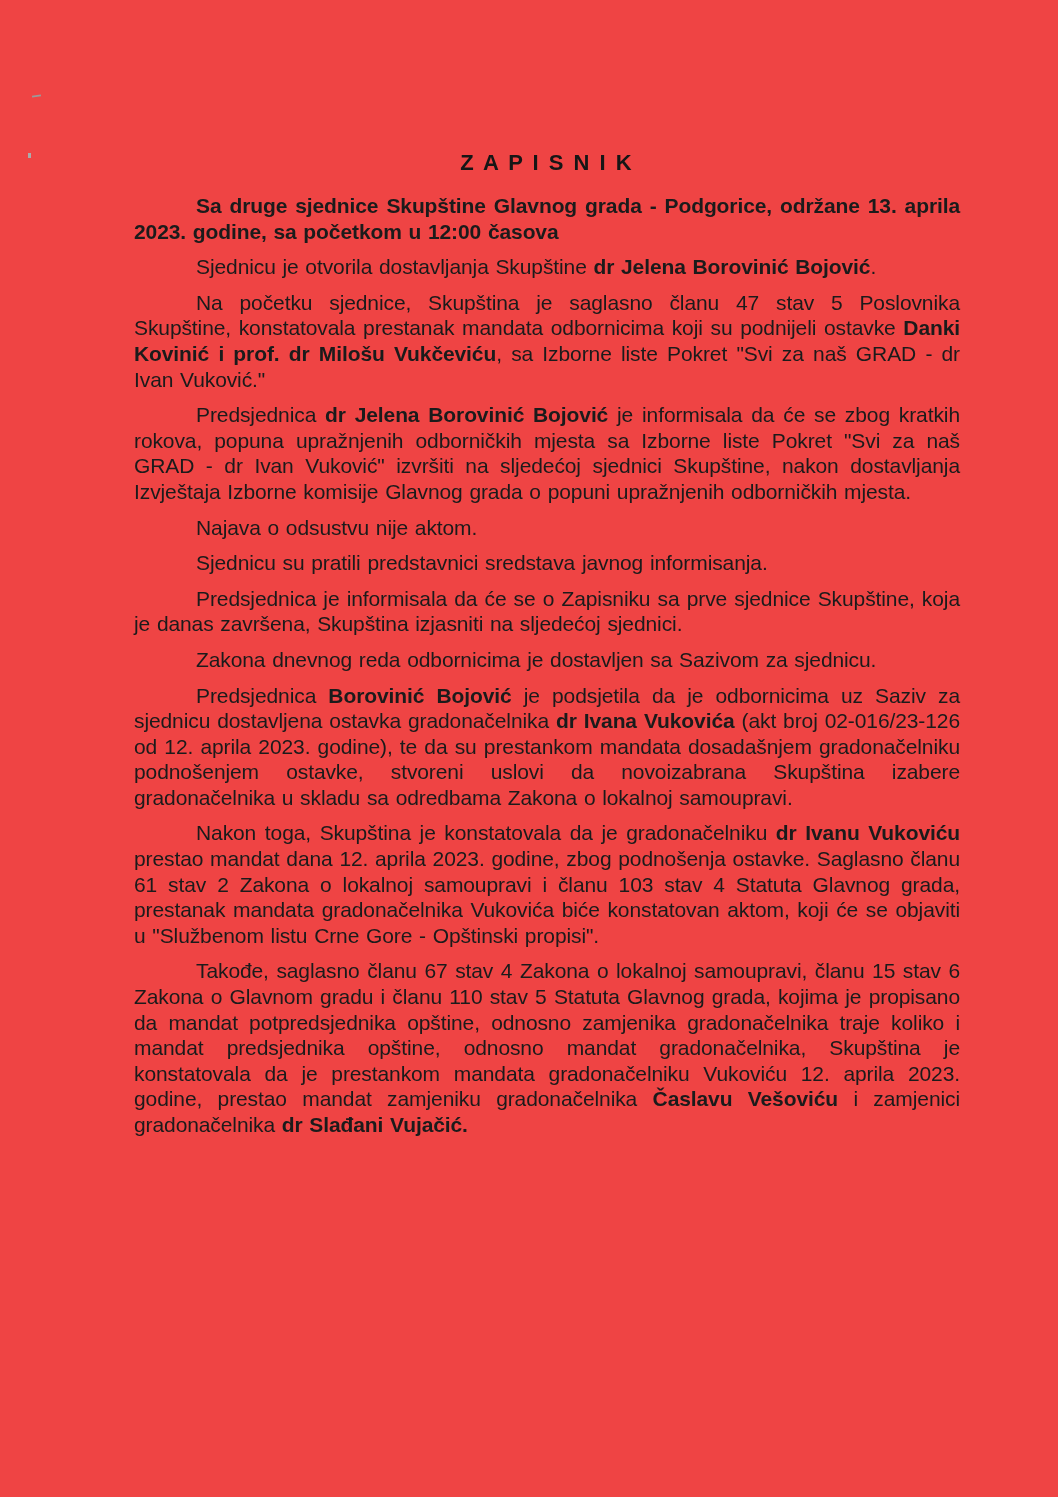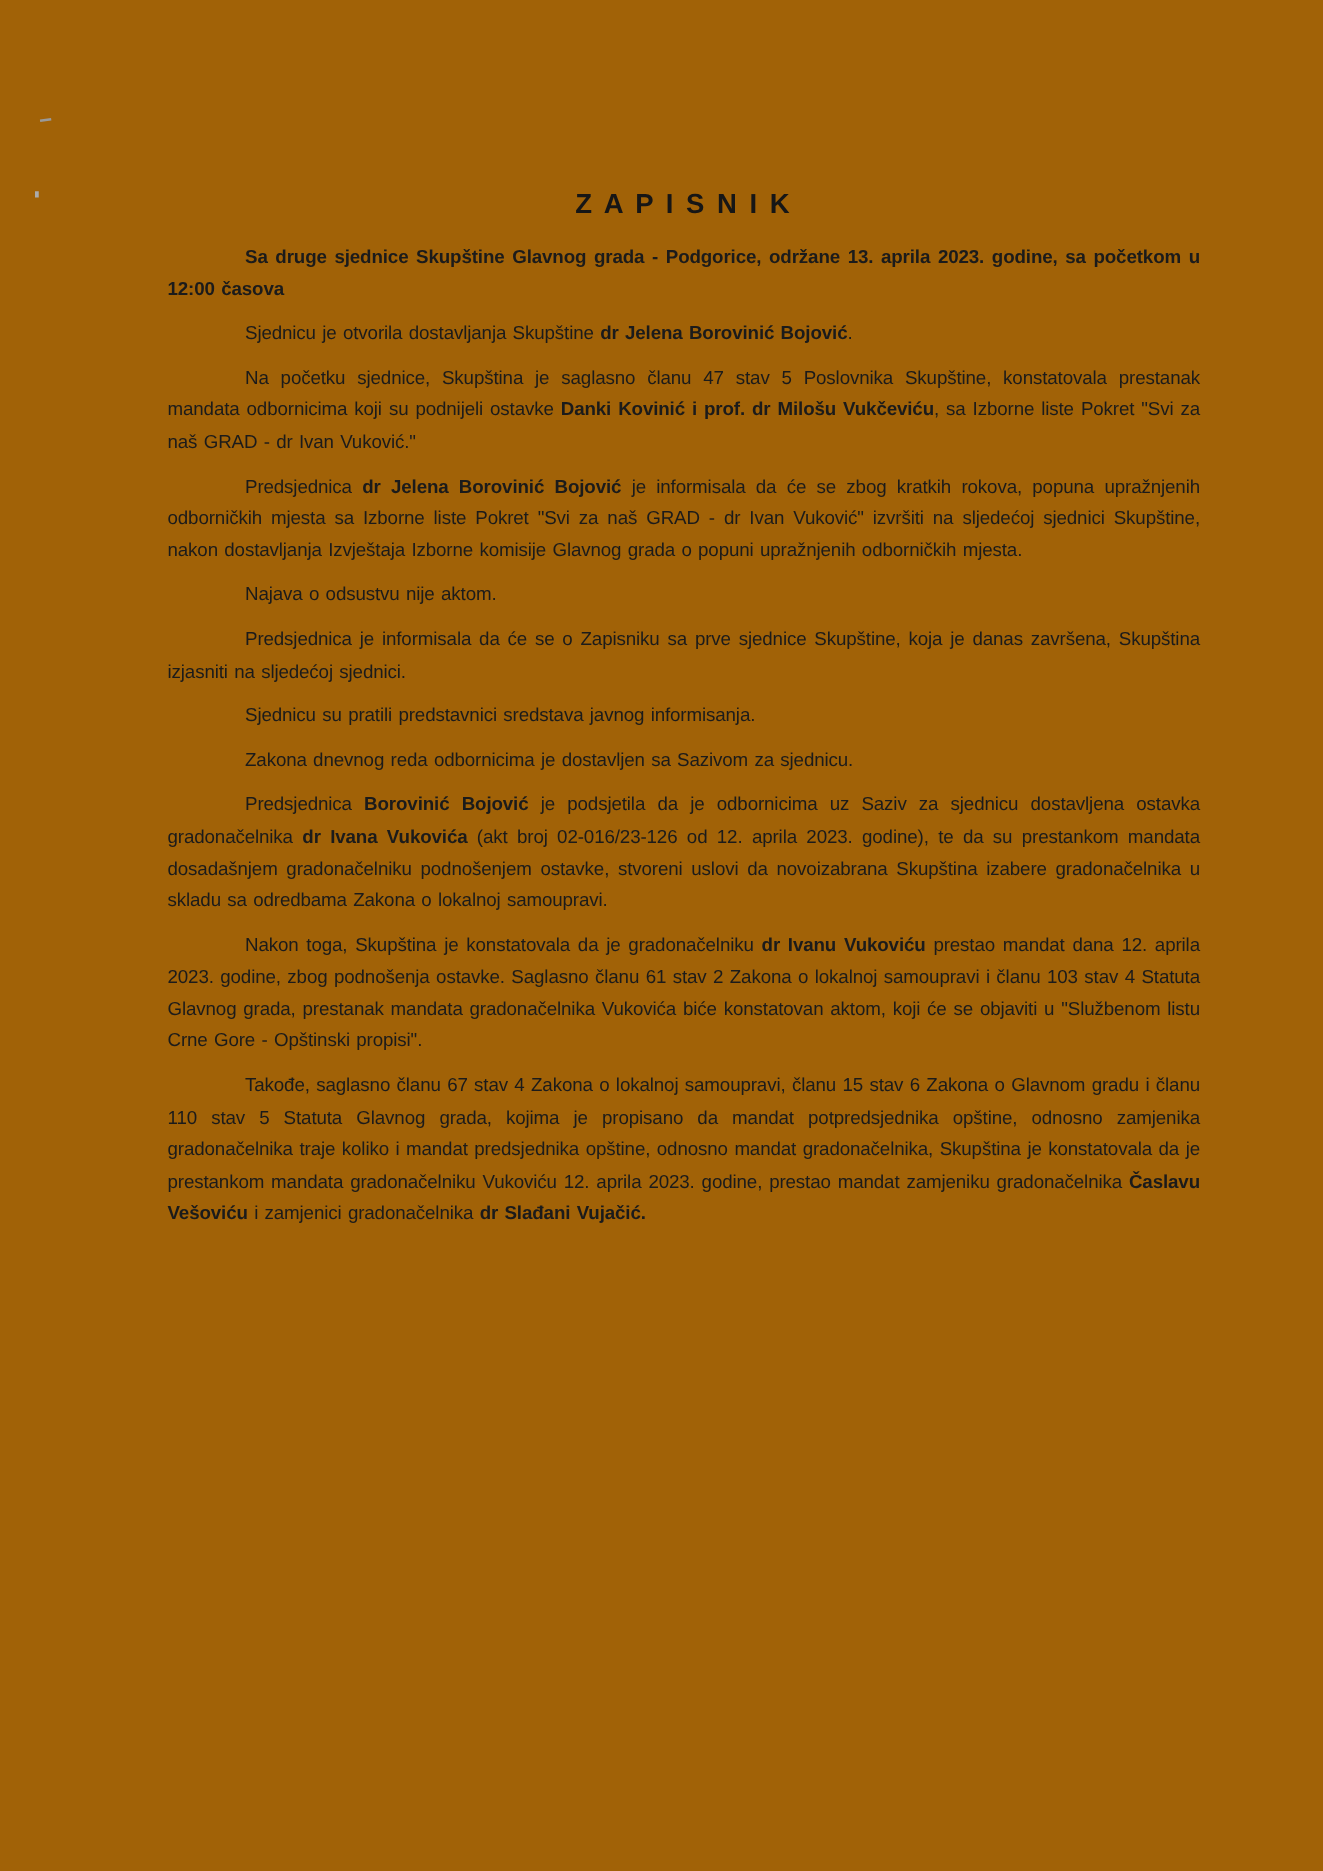--- a/index.html
+++ b/index.html
@@ -11,21 +11,21 @@
     width: 1058px;
     height: 1497px;
     position: relative;
     font-family: "Liberation Sans", sans-serif;
     color: #1b1b1b;
     -webkit-font-smoothing: antialiased;
   }
   .page {
     position: absolute;
     inset: 0;
-    background: #a16207;
+    background: #ef4444;
     overflow: hidden;
   }
   .doc-title {
     position: absolute;
     top: 150px;
     left: 134px;
     width: 826px;
     margin: 0;
     text-align: center;
     font-size: 22px;
@@ -35,21 +35,21 @@
     color: #161616;
   }
   .doc-body {
     position: absolute;
     top: 193px;
     left: 134px;
     width: 826px;
   }
   .para {
     margin: 0 0 10px 0;
-    font-size: 15px;
+    font-size: 21px;
     line-height: 25.6px;
     letter-spacing: -0.1px;
     text-align: justify;
     text-indent: 62px;
     word-spacing: 1px;
   }
   .para span.b {
     font-weight: bold;
   }
   
@@ -78,20 +78,20 @@
 <div class="page">
   <div class="artifact dash"></div>
   <div class="artifact dot"></div>
   <h1 class="doc-title">Z A P I S N I K</h1>
   <div class="doc-body">
       <p class="para"><span class="b">Sa druge sjednice Skupštine Glavnog grada - Podgorice, održane 13. aprila 2023. godine, sa početkom u 12:00 časova</span></p>
       <p class="para"><span>Sjednicu je otvorila dostavljanja Skupštine </span><span class="b">dr Jelena Borovinić Bojović</span><span>.</span></p>
       <p class="para"><span>Na početku sjednice, Skupština je saglasno članu 47 stav 5 Poslovnika Skupštine, konstatovala prestanak mandata odbornicima koji su podnijeli ostavke </span><span class="b">Danki Kovinić i prof. dr Milošu Vukčeviću</span><span>, sa Izborne liste Pokret "Svi za naš GRAD - dr Ivan Vuković."</span></p>
       <p class="para"><span>Predsjednica </span><span class="b">dr Jelena Borovinić Bojović</span><span> je informisala da će se zbog kratkih rokova, popuna upražnjenih odborničkih mjesta sa Izborne liste Pokret "Svi za naš GRAD - dr Ivan Vuković" izvršiti na sljedećoj sjednici Skupštine, nakon dostavljanja Izvještaja Izborne komisije Glavnog grada o popuni upražnjenih odborničkih mjesta.</span></p>
       <p class="para"><span>Najava o odsustvu nije aktom.</span></p>
+      <p class="para"><span>Sjednicu su pratili predstavnici sredstava javnog informisanja.</span></p>
       <p class="para"><span>Predsjednica je informisala da će se o Zapisniku sa prve sjednice Skupštine, koja je danas završena, Skupština izjasniti na sljedećoj sjednici.</span></p>
-      <p class="para"><span>Sjednicu su pratili predstavnici sredstava javnog informisanja.</span></p>
       <p class="para"><span>Zakona dnevnog reda odbornicima je dostavljen sa Sazivom za sjednicu.</span></p>
       <p class="para"><span>Predsjednica </span><span class="b">Borovinić Bojović</span><span> je podsjetila da je odbornicima uz Saziv za sjednicu dostavljena ostavka gradonačelnika </span><span class="b">dr Ivana Vukovića</span><span> (akt broj 02-016/23-126 od 12. aprila 2023. godine), te da su prestankom mandata dosadašnjem gradonačelniku podnošenjem ostavke, stvoreni uslovi da novoizabrana Skupština izabere gradonačelnika u skladu sa odredbama Zakona o lokalnoj samoupravi.</span></p>
       <p class="para"><span>Nakon toga, Skupština je konstatovala da je gradonačelniku </span><span class="b">dr Ivanu Vukoviću</span><span> prestao mandat dana 12. aprila 2023. godine, zbog podnošenja ostavke. Saglasno članu 61 stav 2 Zakona o lokalnoj samoupravi i članu 103 stav 4 Statuta Glavnog grada, prestanak mandata gradonačelnika Vukovića biće konstatovan aktom, koji će se objaviti u "Službenom listu Crne Gore - Opštinski propisi".</span></p>
       <p class="para"><span>Takođe, saglasno članu 67 stav 4 Zakona o lokalnoj samoupravi, članu 15 stav 6 Zakona o Glavnom gradu i članu 110 stav 5 Statuta Glavnog grada, kojima je propisano da mandat potpredsjednika opštine, odnosno zamjenika gradonačelnika traje koliko i mandat predsjednika opštine, odnosno mandat gradonačelnika, Skupština je konstatovala da je prestankom mandata gradonačelniku Vukoviću 12. aprila 2023. godine, prestao mandat zamjeniku gradonačelnika </span><span class="b">Časlavu Vešoviću</span><span> i zamjenici gradonačelnika </span><span class="b">dr Slađani Vujačić.</span></p>
     </div>
 </div>
 
 </body></html>

